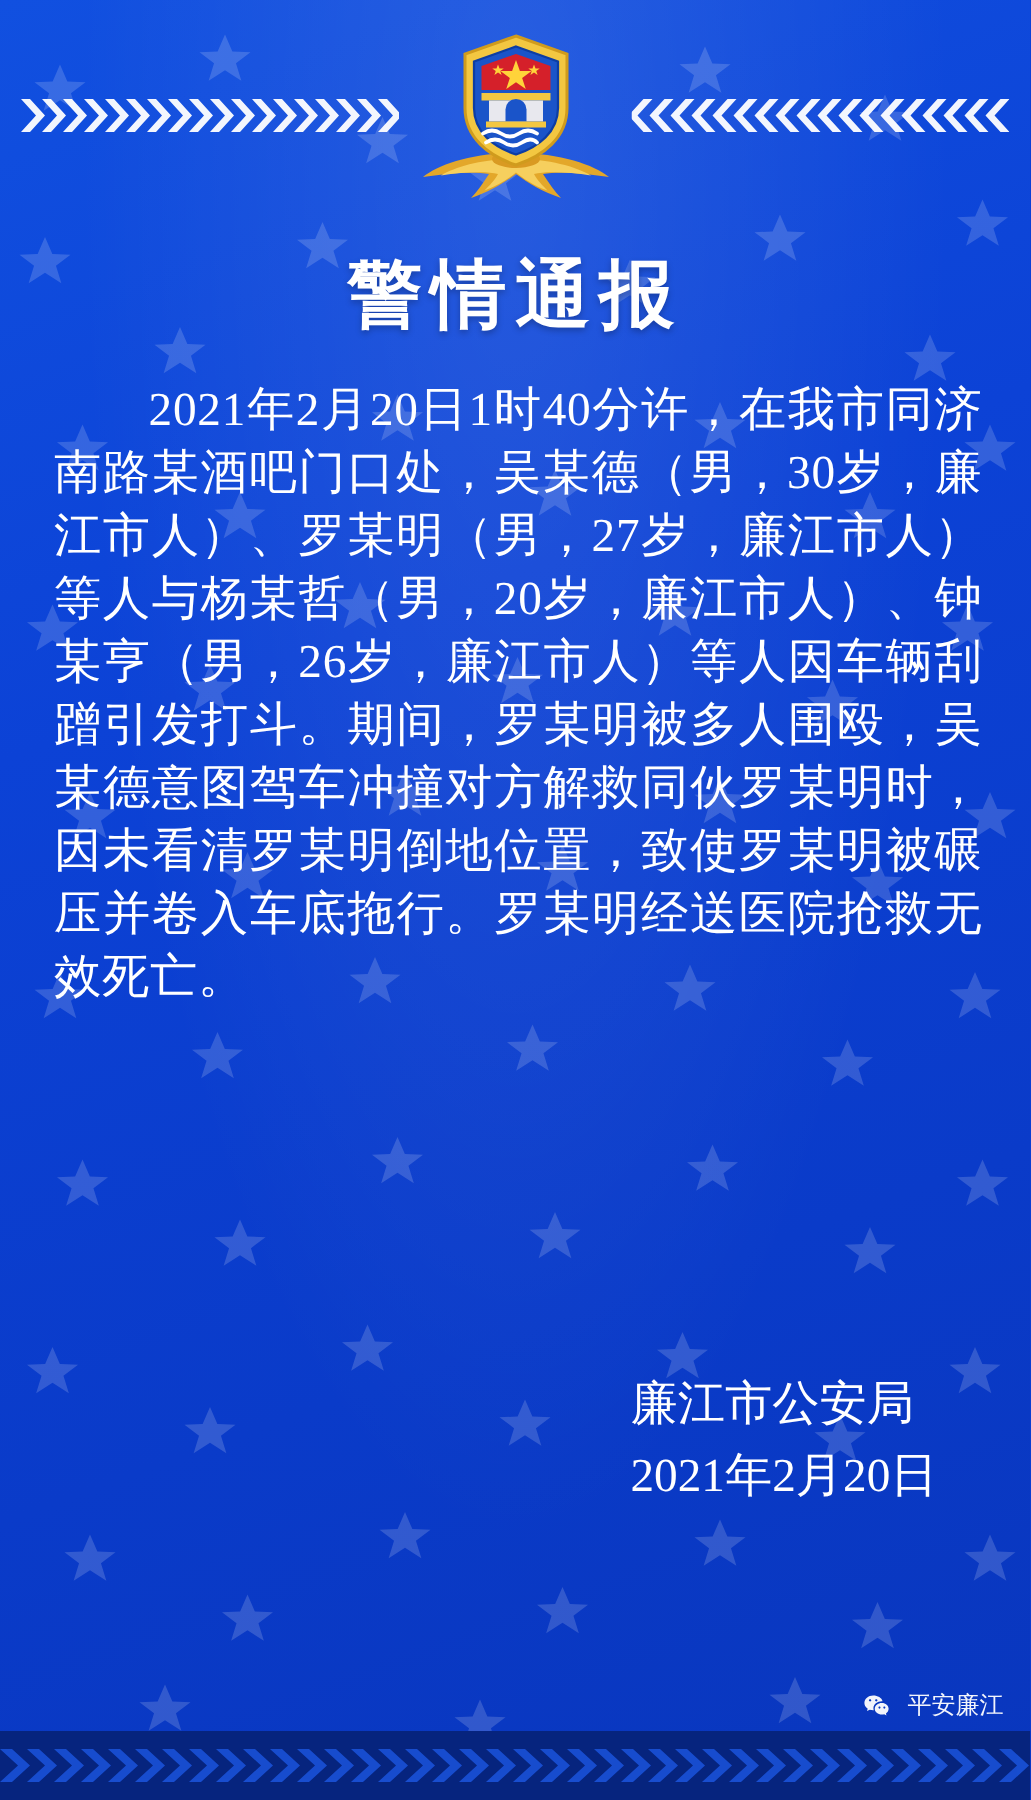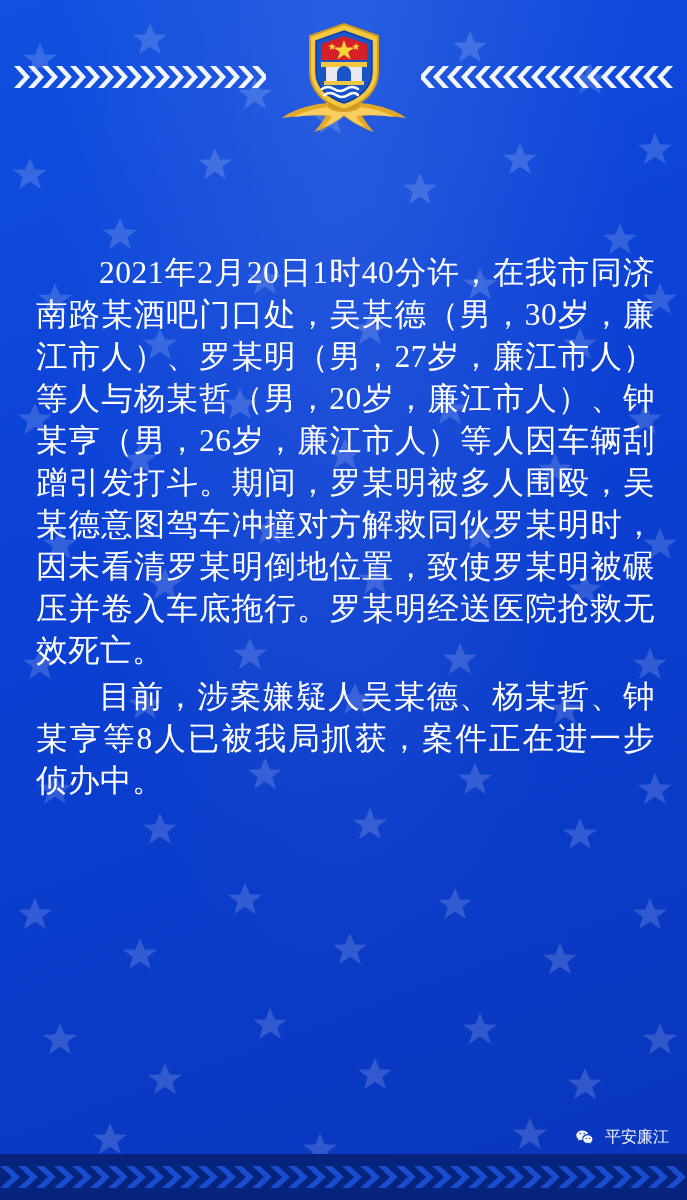--- a/index.html
+++ b/index.html
@@ -281,26 +281,30 @@
 
     <rect x="47" y="44" width="46" height="5" fill="#f3c741"></rect>
     <rect x="52" y="49" width="36" height="14" fill="#e8e8ee"></rect>
     <path d="M63 63 L63 55 a7 7 0 0 1 14 0 L77 63 Z" fill="#1a54c9"></path>
     <rect x="50" y="63" width="40" height="4" fill="#f3c741"></rect>
 
     <path d="M48 71 q6 -4 12 0 t12 0 t12 0" fill="none" stroke="#ffffff" stroke-width="2.5" stroke-linecap="round"></path>
     <path d="M50 77 q6 -4 12 0 t12 0 t10 0" fill="none" stroke="#ffffff" stroke-width="2.5" stroke-linecap="round"></path>
   </svg>
 
+  <div id="title">警情通报</div>
 
   <div id="body-text">
     <p>2021年2月20日1时40分许，在我市同济南路某酒吧门口处，吴某德（男，30岁，廉江市人）、罗某明（男，27岁，廉江市人）等人与杨某哲（男，20岁，廉江市人）、钟某亨（男，26岁，廉江市人）等人因车辆刮蹭引发打斗。期间，罗某明被多人围殴，吴某德意图驾车冲撞对方解救同伙罗某明时，因未看清罗某明倒地位置，致使罗某明被碾压并卷入车底拖行。罗某明经送医院抢救无效死亡。</p>
-    <p>目前，涉案嫌疑人吴某德、杨某哲、钟某亨等8人已被我局抓获，案件正在进一步侦办中。</p>
-  </div>
-
+  </div>
+
+  <div id="signature">
+    <div>廉江市公安局</div>
+    <div>2021年2月20日</div>
+  </div>
 
   <div id="wechat-account">
     <svg class="wx-icon" viewBox="0 0 24 24">
       <path d="M9 3C4.9 3 1.6 5.8 1.6 9.2c0 1.9 1.1 3.6 2.8 4.8l-.7 2.1 2.4-1.2c.9.3 1.8.4 2.9.4h.5c-.2-.5-.3-1.1-.3-1.7 0-3.3 3.2-5.9 7.1-5.9h.6C16.2 5 12.9 3 9 3zm-2.6 3c.6 0 1 .4 1 1s-.4 1-1 1-1-.4-1-1 .4-1 1-1zm5.2 0c.6 0 1 .4 1 1s-.4 1-1 1-1-.4-1-1 .4-1 1-1z" fill="#ffffff"></path>
       <path d="M16.3 9.2c-3.3 0-6 2.2-6 4.9 0 2.7 2.7 4.9 6 4.9.7 0 1.4-.1 2-.3l1.9 1-.5-1.7c1.4-.9 2.3-2.3 2.3-3.9 0-2.7-2.5-4.9-5.7-4.9zm-2 3.1c.5 0 .85.35.85.85s-.35.85-.85.85-.85-.35-.85-.85.35-.85.85-.85zm4.1 0c.5 0 .85.35.85.85s-.35.85-.85.85-.85-.35-.85-.85.35-.85.85-.85z" fill="#ffffff"></path>
     </svg>
     <span>平安廉江</span>
   </div>
 
   <div id="bottom-band">

